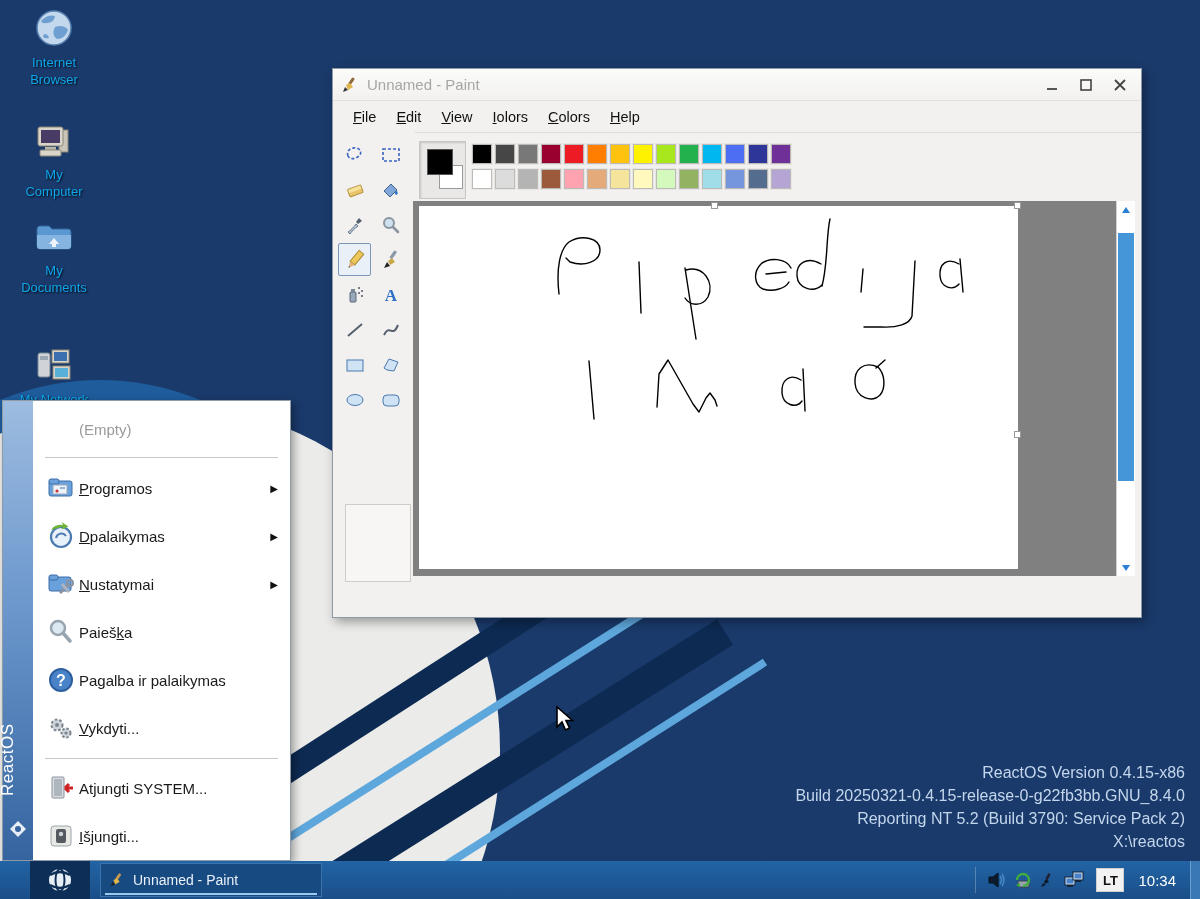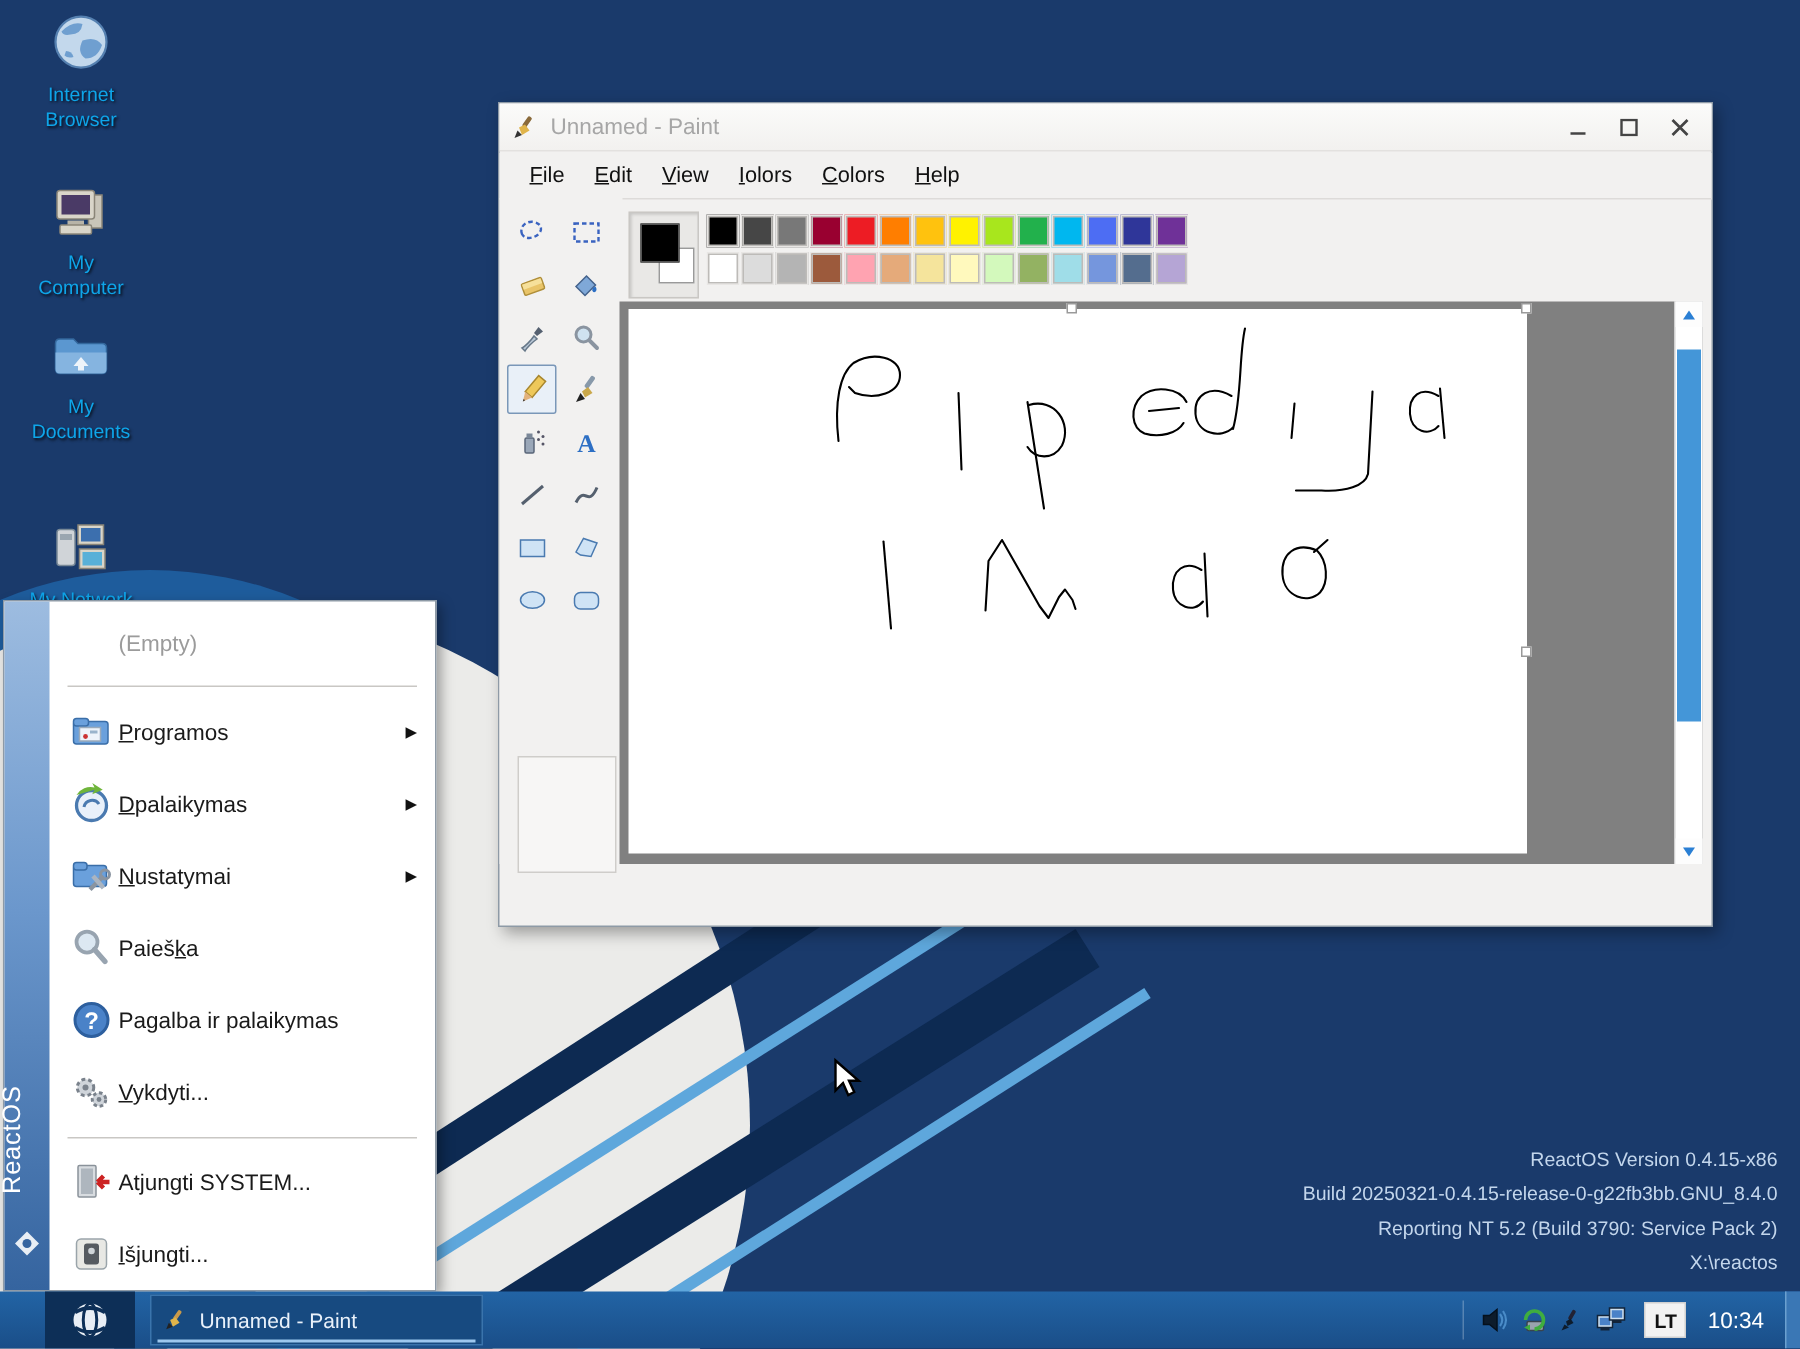--- a/index.html
+++ b/index.html
@@ -12,21 +12,21 @@
   #wall{position:absolute;left:0;top:0;z-index:0}
 
   
   .dicon{position:absolute;left:4px;width:100px;text-align:center;z-index:1;cursor:default}
   .dicon .ic{display:flex;justify-content:center}
   .dicon .lbl{font-size:13px;line-height:1.3;color:#0ea5e9;max-width:78px;margin:3px auto 0;
               text-shadow:1px 1px 2px rgba(0,0,0,.85)}
 
   
   #version{position:absolute;right:15px;bottom:46px;text-align:right;z-index:1;
-           color:#c3d6ec;font-size:13px;line-height:23px}
+           color:#c3d6ec;font-size:16px;line-height:23px}
 
   
   #paint{position:absolute;left:332px;top:68px;width:808px;height:548px;z-index:2;
          background:#f2f1f0;border:1px solid #8e9aa6;box-shadow:3px 4px 10px rgba(0,0,0,.35)}
   #ptitle{position:absolute;left:0;top:0;right:0;height:32px;
           background:linear-gradient(#fbfbfa,#f2f1ef);border-bottom:1px solid #e3e1df;
           display:flex;align-items:center;padding:0 8px;box-sizing:border-box}
   #ptitle .t{color:#a6a6a6;font-size:15px;margin-left:8px;flex:1}
   .winbtn{width:26px;height:20px;display:flex;align-items:center;justify-content:center;margin-left:8px}
   #pmenubar{position:absolute;left:0;top:33px;right:0;height:30px;display:flex;align-items:center;

